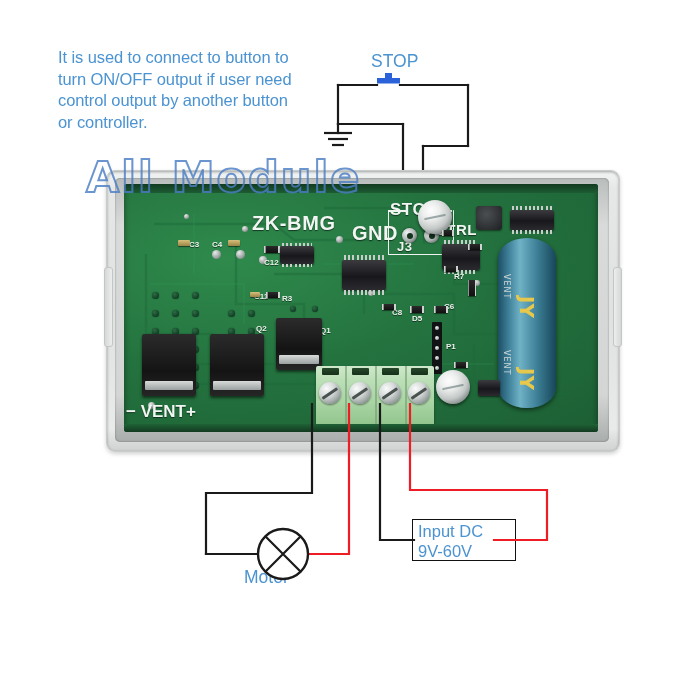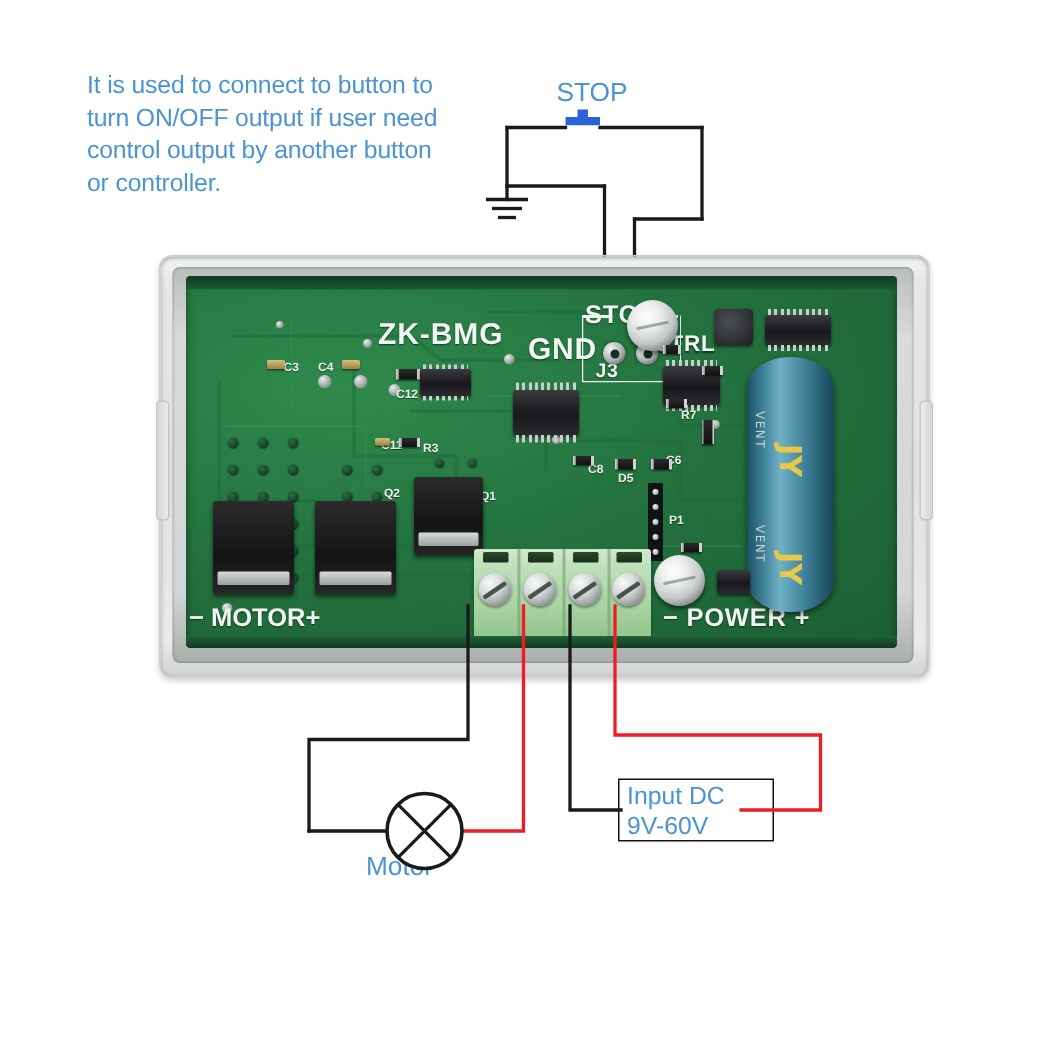--- a/index.html
+++ b/index.html
@@ -295,22 +295,21 @@
       <div class="tpad" style="left:244px;top:106px;width:6px;height:6px;"></div>
 
       <div class="tpad" style="left:44px;top:152px;width:13px;height:26px;border-radius:6px;"></div>
       <div class="tpad" style="left:112px;top:152px;width:13px;height:26px;border-radius:6px;"></div>
 
       <div class="silk" id="silk-brand">ZK-BMG</div>
       <div class="silk" id="silk-stop">STOP</div>
       <div class="silk" id="silk-gnd">GND</div>
       <div class="silk" id="silk-ctrl">CTRL</div>
       <div class="silk" id="silk-j3">J3</div>
-      <div class="silk" id="silk-motor">− MOTOR+</div>
-      <div class="silk" id="silk-power">− POWER +</div>
+      <div class="silk" id="silk-motor">− VENT+</div>
 
       <div id="j3box"></div>
       <div id="j3top-l"></div>
       <div id="j3top-r"></div>
 
       <div class="pad" style="left:278px;top:44px;">
           <i></i>
         </div>
       <div class="pad" style="left:300px;top:44px;">
           <i></i>
@@ -416,20 +415,21 @@
         <div class="screw" style="left:63px;"></div>
         <div class="screw" style="left:92px;"></div>
       </div>
 
       <div class="cmp soic" style="left:354px;top:196px;width:22px;height:16px;"></div>
       <div class="cmp res" style="left:330px;top:178px;width:14px;height:6px;"></div>
       <div class="cmp res" style="left:318px;top:46px;width:12px;height:6px;"></div>
     </div>
   </div>
 
+  <div id="wm">All Module</div>
 
   <svg class="lay" id="wires-over">
 
     <g fill="none" stroke="#1a1a1a" stroke-width="2.2" stroke-linecap="square">
       <path d="M310 404 V493 H204 V554"></path>
       <path d="M204 554 H256"></path>
     </g>
 
     <g fill="none" stroke="#ee1c25" stroke-width="2.2" stroke-linecap="square">
       <path d="M347 404 V554 H306"></path>

